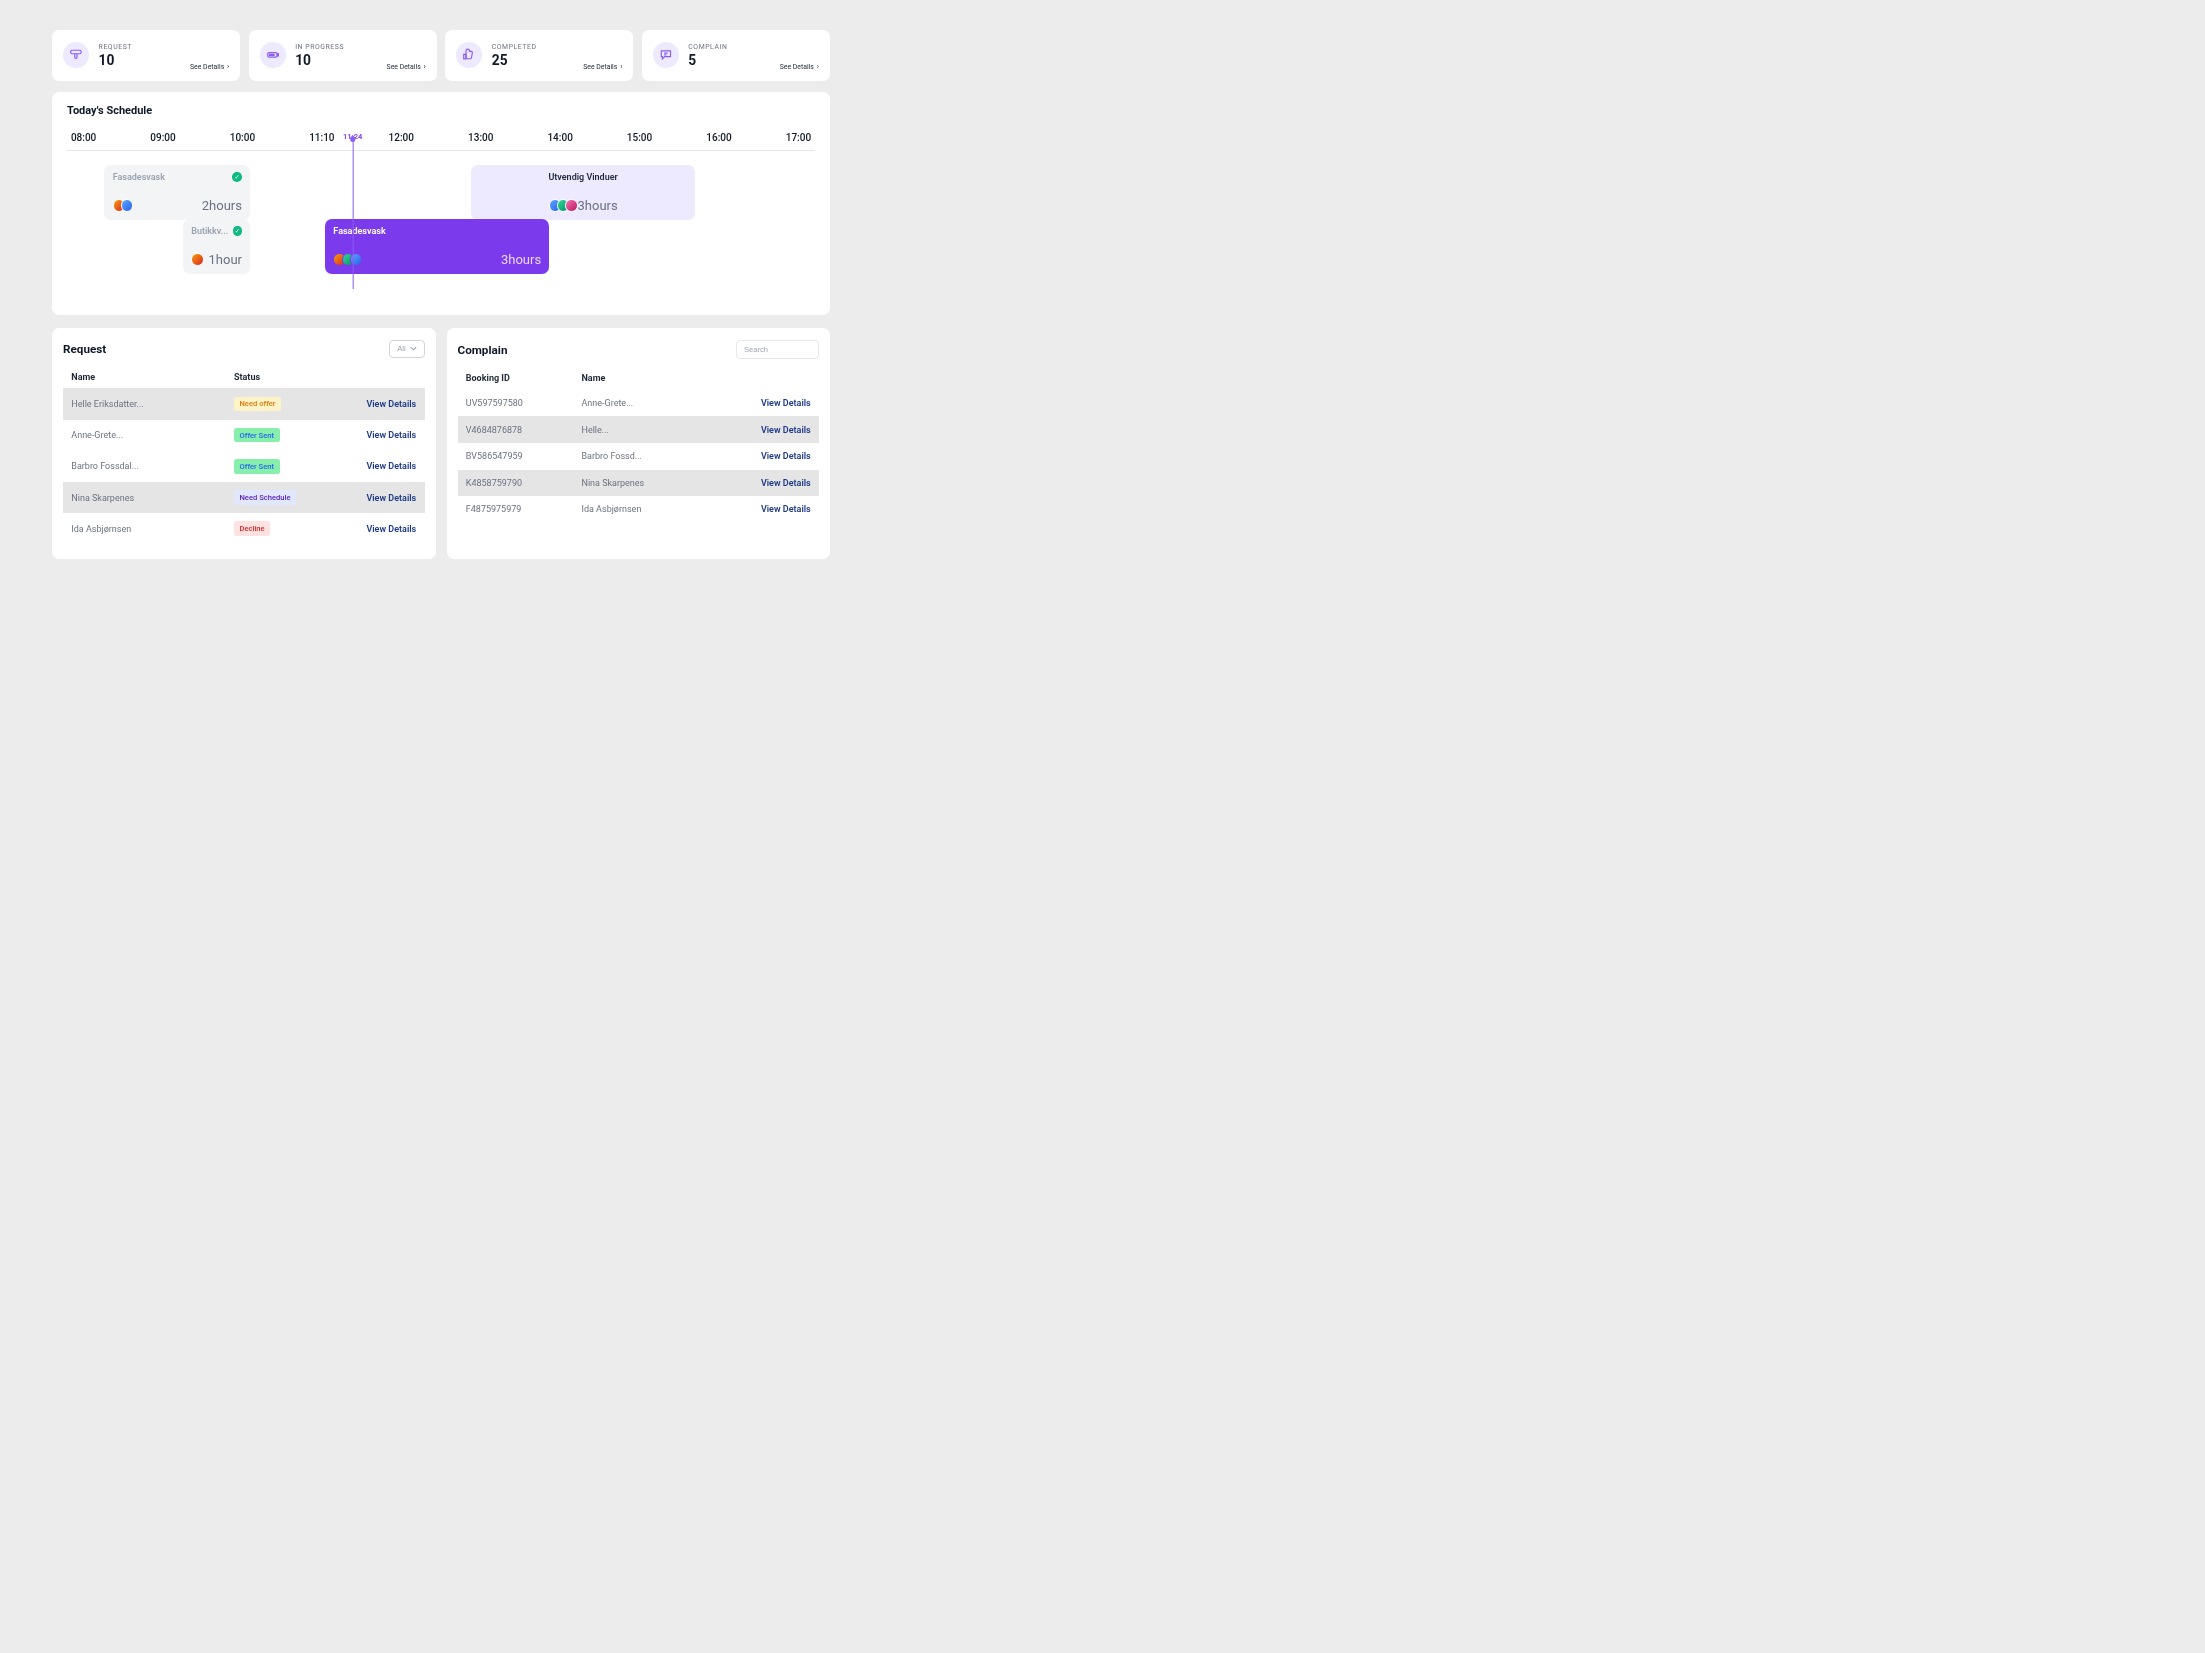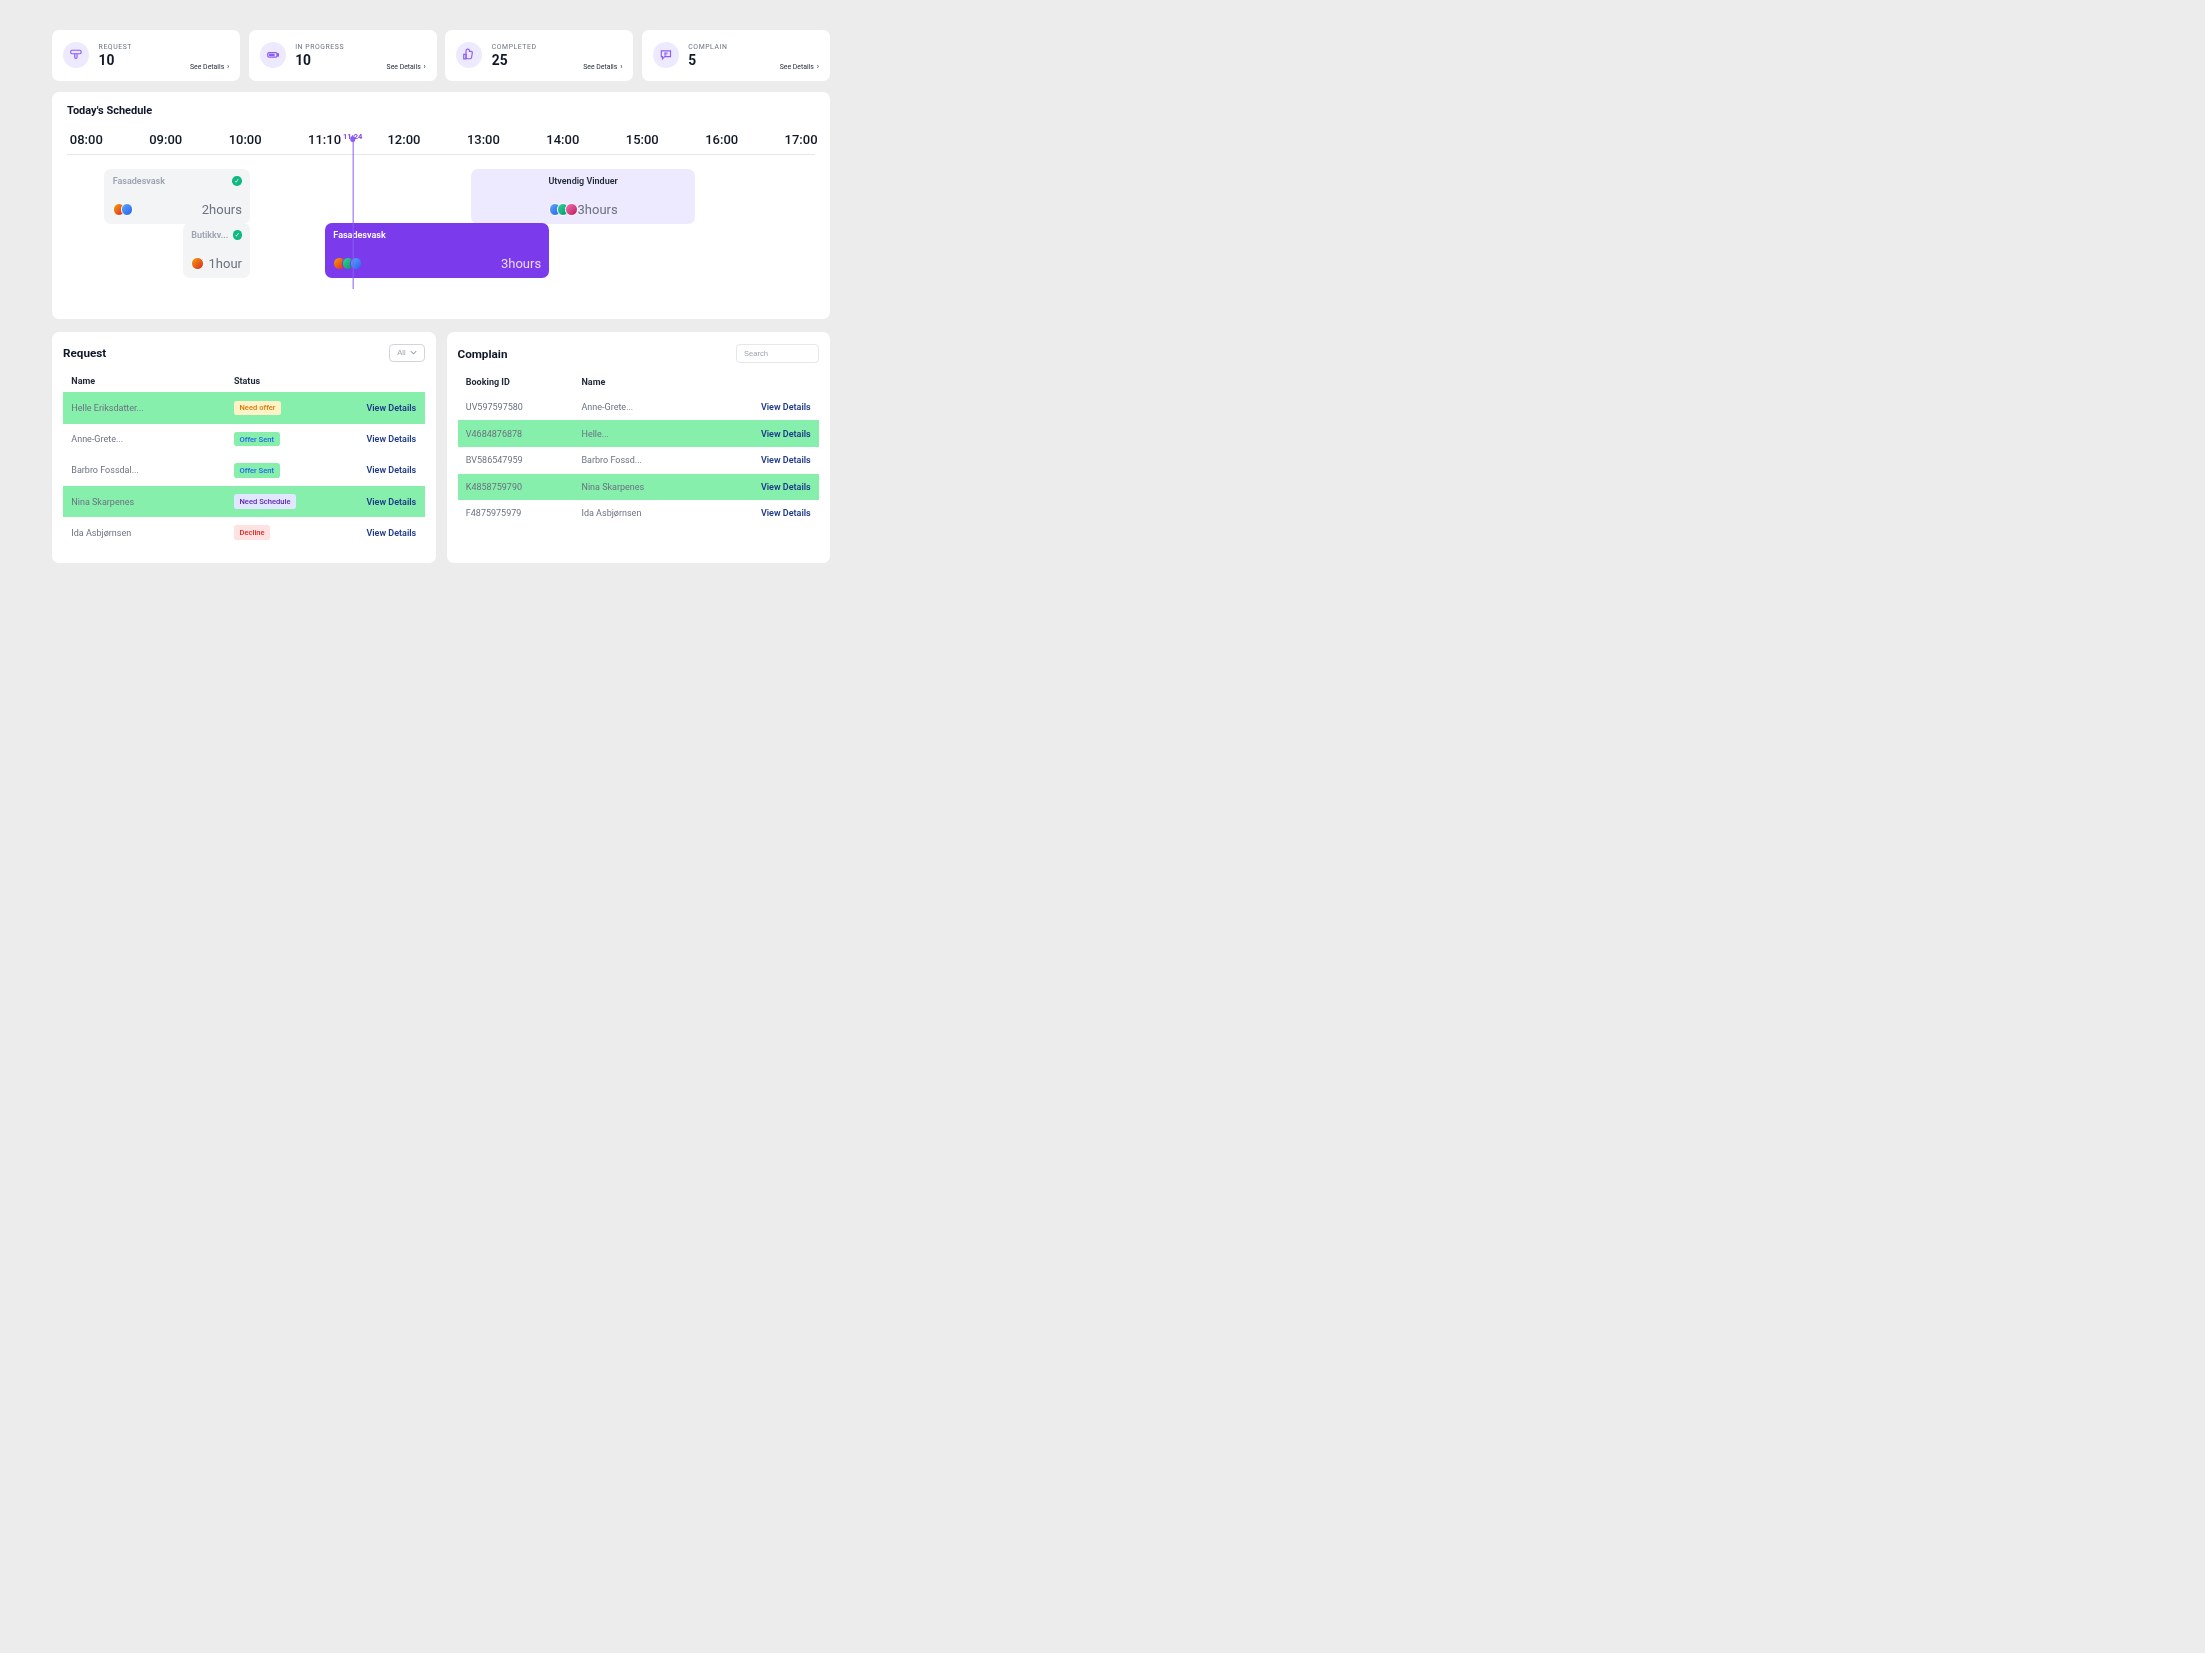--- a/index.html
+++ b/index.html
@@ -47,21 +47,21 @@
     background: #fff;
     border-radius: 6.9px;
     margin-top: 11px;
   }
   .schedule { padding: 12.4px 15px 19.3px; position: relative; }
   .schedule-title { font-size: 11px; font-weight: 700; color: #0F172A; }
 
   .timeline-wrap { margin-top: 15px; position: relative; }
   .hours {
     display: flex; justify-content: space-between;
-    font-size: 13px; color: #111827; font-weight: 500;
+    font-size: 10px; color: #111827; font-weight: 500;
     padding: 0 2.8px;
   }
   .hours span { width: 27.6px; text-align: center; }
   .now-label {
     position: absolute; top: 0; font-size: 7.6px; font-weight: 600;
     color: #7C3AED; transform: translateX(-50%);
   }
   .rule {
     border: none; border-top: 0.7px solid #E5E7EB;
     margin-top: 6.9px;
@@ -131,21 +131,21 @@
   .filter-btn svg { width: 6.9px; height: 6.9px; }
   .search {
     border: 0.7px solid #E5E7EB; border-radius: 4.1px; background: #fff;
     font-size: 7.6px; color: #6B7280; padding: 4.1px 6.9px; width: 83px;
   }
   .search::placeholder { color: #9CA3AF; }
 
   table { width: 100%; border-collapse: collapse; font-size: 9px; }
   thead th { text-align: left; font-size: 9px; font-weight: 700; color: #1F2937; padding: 6.9px 8.3px; }
   tbody td { padding: 8.3px 8.3px; color: #6B7280; white-space: nowrap; overflow: hidden; text-overflow: ellipsis; }
-  tbody tr.zebra { background: #86efac; }
+  tbody tr.zebra { background: #e5e5e5; }
   .view { color: #1E3A8A; font-weight: 600; cursor: pointer; margin-top: 40px; }
   .name-cell { max-width: 110px; }
 
   .pill {
     display: inline-block; font-size: 7.6px; padding: 2.8px 5.5px; border-radius: 2.8px; font-weight: 500;
   }
   .pill.need-offer    { background: #FEF3C7; color: #D97706; }
   .pill.offer-sent    { background: #86efac; color: #2563EB; }
   .pill.need-schedule { background: #E0E7FF; color: #5B21B6; }
   .pill.decline       { background: #FEE2E2; color: #DC2626; }

